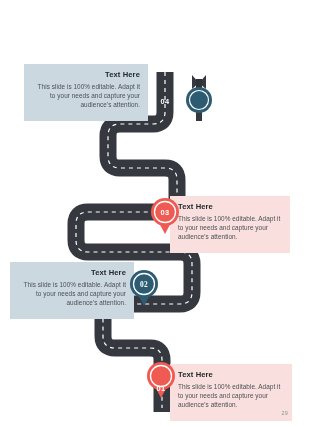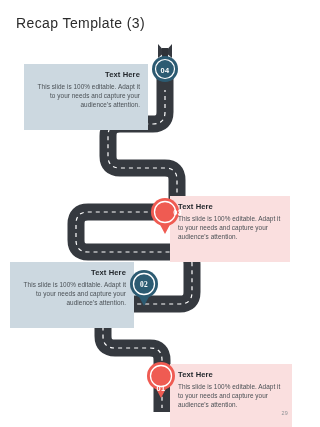--- a/index.html
+++ b/index.html
@@ -49,21 +49,21 @@
     top: 0;
     width: 296px;
     height: 427px;
     pointer-events: none;
   }
 
   
   .card {
     position: absolute;
     box-sizing: border-box;
-    padding: 6px 8px 21px 8px;
+    padding: 6px 8px 12px 8px;
   }
   .card.blue  { background: #ccd8e0; }
   .card.pink  { background: #fadfdf; }
   .card .card-title {
     font-size: 7.6px;
     font-weight: bold;
     color: #23282d;
     line-height: 10px;
     margin-bottom: 2px;
     letter-spacing: 0.1px;
@@ -92,44 +92,43 @@
   .marker-num {
     position: absolute;
     left: 0;
     width: 34px;
     text-align: center;
     font-size: 7.4px;
     font-weight: bold;
     color: #ffffff;
     letter-spacing: 0.3px;
   }
-  .m04 { left: 148px; top: 44px; }
+  .m04 { left: 148px; top: 75px; padding-left: 34px; }
   .m04 .marker-num { top: 22px; }
   .m03 { left: 148px; top: 196px; }
-  .m03 .marker-num { top: 12px; text-align: right; }
+  .m03 .marker-num { top: 12px; }
   .m02 { left: 127px; top: 268px; font-family: Liberation Serif, serif; }
   .m02 .marker-num { top: 12px; }
   .m01 { left: 144px; top: 360px; }
   .m01 .marker-num { top: 24px; }
 
   
   .page-number {
     position: absolute;
     right: 8px;
     bottom: 11px;
     font-size: 5.4px;
     color: #8e9296;
     letter-spacing: 0.2px;
   }
 </style>
 </head>
 <body>
 
 <div class="title-block">
-  <div class="title-line2">Recap Template (3)</div>
 </div>
 
 <svg class="road-layer" viewBox="0 0 296 427" width="296" height="427" xmlns="http://www.w3.org/2000/svg">
 
   <path d="M165,72
            L165,112
            Q165,124 153,124
            L120,124
            Q108,124 108,136
            L108,156

